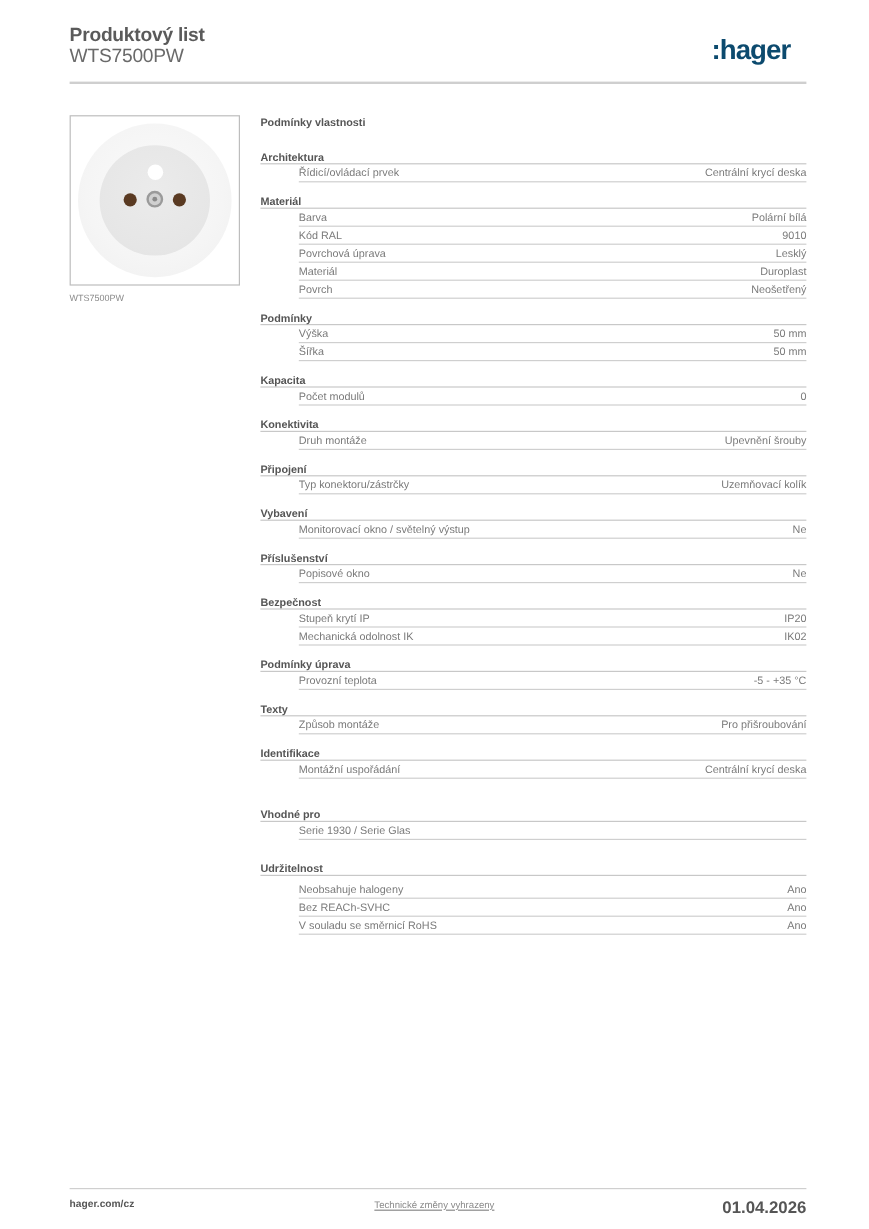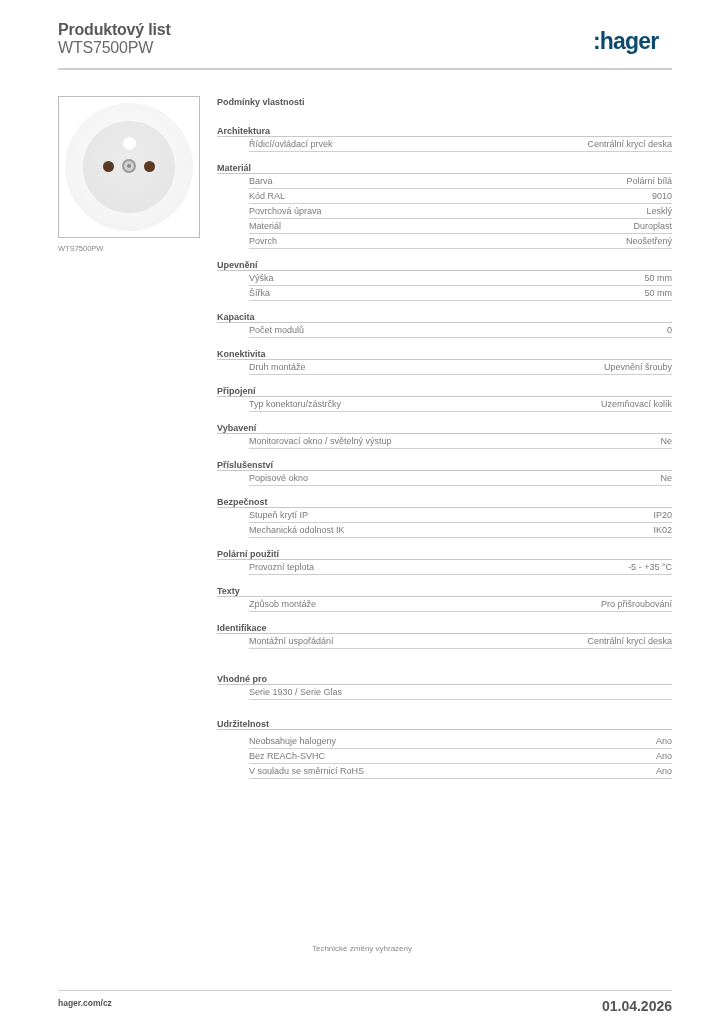--- a/index.html
+++ b/index.html
@@ -26,21 +26,21 @@
     .specs { position: absolute; left: 217px; top: 96px; width: 455px; }
     .specs-title { font-size: 9px; font-weight: bold; color: #555; height: 12px; line-height: 12px; margin-bottom: 17px; }
     .group-title { font-size: 9px; font-weight: bold; color: #555; height: 12px; line-height: 12px; border-bottom: 1.5px solid #c8c8c8; padding-bottom: 1px; }
     .row { display: flex; justify-content: space-between; font-size: 9px; color: #7a7a7a; height: 15px; line-height: 14px; border-bottom: 1px solid #cfcfcf; margin-left: 32px; }
     .group { margin-bottom: 10px; }
     .group.spacer { margin-bottom: 24px; }
     .group-title.extra { margin-bottom: 4px; margin-top: 18px; }
 
     .footer-rule { position: absolute; left: 58px; top: 990px; width: 614px; height: 1px; background: #cfcfcf; }
     .footer-left { position: absolute; left: 58px; top: 998px; font-size: 8.5px; font-weight: bold; color: #555; }
-    .footer-center { position: absolute; left: 0; width: 724px; text-align: center; top: 944px; font-size: 8px; color: #8a8a8a; }
+    .footer-center { position: absolute; left: 0; width: 724px; text-align: center; top: 1000px; font-size: 8px; color: #8a8a8a; text-decoration: underline; }
     .footer-right { position: absolute; right: 52px; top: 998px; font-size: 14px; font-weight: bold; color: #555; }
   </style>
 </head>
 <body>
 
 <div class="header-title">Produktový list</div>
 <div class="header-sub">WTS7500PW</div>
 <div class="logo">:hager</div>
 <div class="header-rule"></div>
 
@@ -85,21 +85,21 @@
         <span>Materiál</span>
         <span>Duroplast</span>
       </div>
     <div class="row">
         <span>Povrch</span>
         <span>Neošetřený</span>
       </div>
   </div>
 
   <div class="group">
-    <div class="group-title">Upevnění</div>
+    <div class="group-title">Podmínky</div>
     <div class="row">
         <span>Výška</span>
         <span>50 mm</span>
       </div>
     <div class="row">
         <span>Šířka</span>
         <span>50 mm</span>
       </div>
   </div>
 
@@ -149,21 +149,21 @@
         <span>Stupeň krytí IP</span>
         <span>IP20</span>
       </div>
     <div class="row">
         <span>Mechanická odolnost IK</span>
         <span>IK02</span>
       </div>
   </div>
 
   <div class="group">
-    <div class="group-title">Polární použití</div>
+    <div class="group-title">Podmínky úprava</div>
     <div class="row">
         <span>Provozní teplota</span>
         <span>-5 - +35 °C</span>
       </div>
   </div>
 
   <div class="group">
     <div class="group-title">Texty</div>
     <div class="row">
         <span>Způsob montáže</span>

